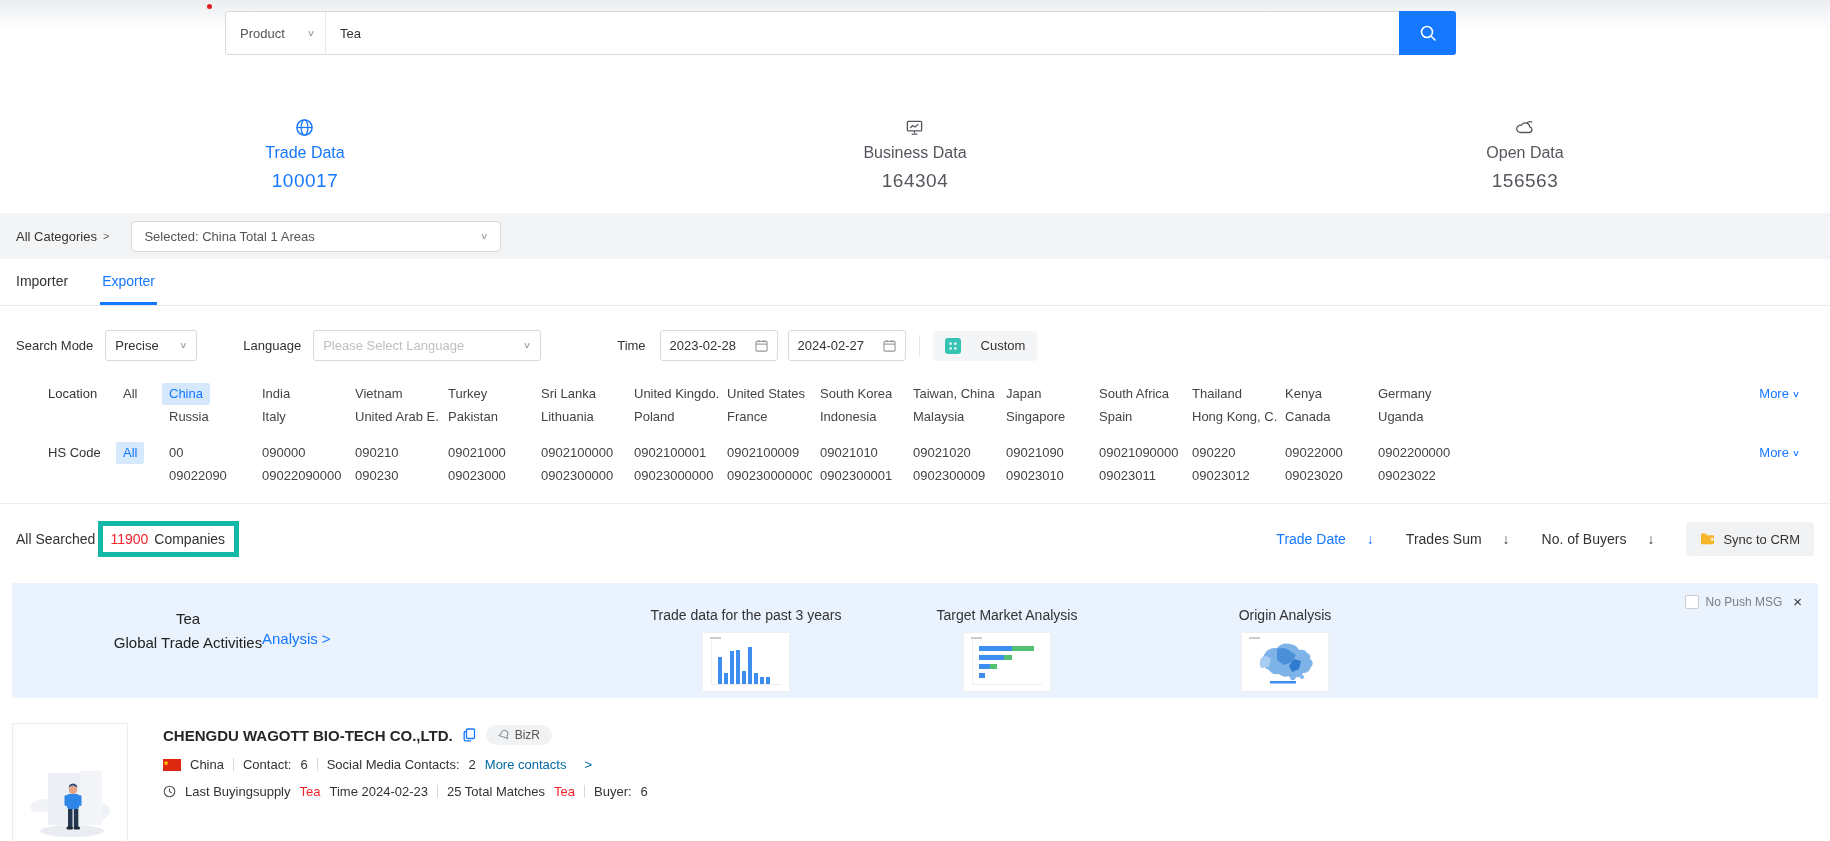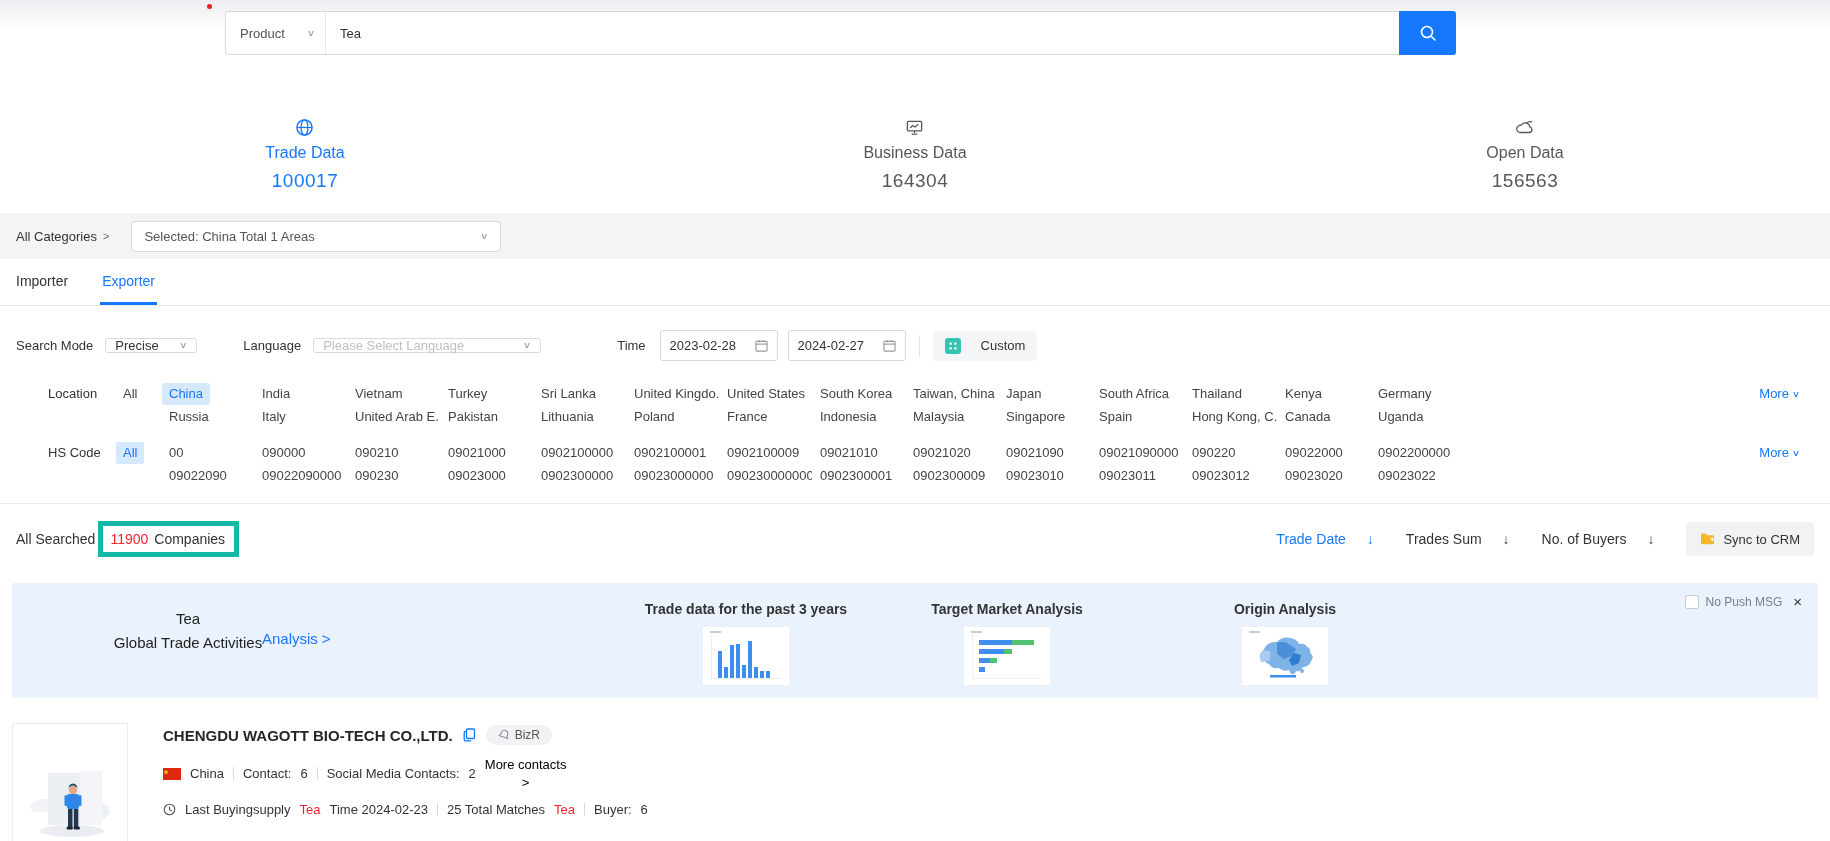--- a/index.html
+++ b/index.html
@@ -37,21 +37,21 @@
   .area-select .val { font-size:13px; color:#555; }
 
   
   .tabs { height:47px; border-bottom:1px solid #e7e9ec; display:flex; align-items:stretch; padding-left:14px; gap:30px; }
   .tab { font-size:14px; color:#333; display:flex; align-items:center; cursor:pointer; border-bottom:3px solid transparent; padding:0 2px; }
   .tab.active { color:#1677ff; border-bottom-color:#1677ff; }
 
   
   .controls { display:flex; align-items:center; padding-left:16px; margin-top:24px; height:31px; font-size:13px; }
   .ctl-label { color:#333; }
-  .select-box { height:15px; border:1px solid #d9d9d9; border-radius:3px; background:#fff; display:flex; align-items:center;
+  .select-box { height:31px; border:1px solid #d9d9d9; border-radius:3px; background:#fff; display:flex; align-items:center;
     justify-content:space-between; padding:0 9px; cursor:pointer; font-size:13px; color:#333; }
   .select-box.placeholder { color:#bfbfbf; }
   .date-box { height:31px; width:118px; border:1px solid #d9d9d9; border-radius:3px; background:#fff; display:flex; align-items:center;
     justify-content:space-between; padding:0 9px; cursor:pointer; font-size:13px; color:#333; }
   .vline { width:1px; height:22px; background:#e5e6e8; }
   .custom-btn { height:30px; background:#f4f5f7; border:none; border-radius:3px; padding:0 12px; display:flex; align-items:center;
     gap:20px; font-size:13px; color:#333; cursor:pointer; font-family:"Liberation Sans",sans-serif; }
 
   
   .filter-flex { display:flex; align-items:flex-start; padding:0 30px 0 48px; font-size:13px; line-height:22px; }
@@ -80,21 +80,21 @@
   .sort .sort-arrow { font-size:14px; color:#444; }
   .sort.active, .sort.active .sort-arrow { color:#1677ff; }
   .sync-btn { height:34px; background:#f1f2f4; border:none; border-radius:4px; padding:0 14px; display:flex; align-items:center;
     gap:7px; font-size:13px; color:#333; cursor:pointer; font-family:"Liberation Sans",sans-serif; }
 
   
   .banner { position:relative; margin:26px 12px 0 12px; height:115px; background:#e9f2fd; border-radius:2px; }
   .banner-left { position:absolute; left:86px; top:27px; width:180px; text-align:center; font-size:15px; color:#222; }
   .banner-left .l2 { margin-top:7px; }
   .analysis-link { position:absolute; left:250px; top:47px; font-size:15px; color:#1677ff; cursor:pointer; display:flex; gap:4px; align-items:center; }
-  .preview { position:absolute; top:18px; width:212px; text-align:center;font-weight:bold; }
+  .preview { position:absolute; top:24px; width:212px; text-align:center; }
   .preview .p-title { font-size:14px; color:#333; }
   .p-card { width:88px; height:60px; background:#fff; margin:9px auto 0; border:1px solid #f0f0f0; position:relative; padding:7px 8px 6px; }
   .p-card .axis-mark { position:absolute; left:7px; top:4px; width:11px; height:2px; background:#c9ccd1; }
   .bars { display:flex; align-items:flex-end; gap:2px; height:100%; padding-left:6px; border-left:1px solid #eee; border-bottom:1px solid #eee; }
   .bars i { display:block; width:4px; background:#3e8ef0; }
   .rows { display:flex; flex-direction:column; gap:4px; justify-content:center; height:100%; padding-left:6px; border-left:1px solid #eee; border-bottom:1px solid #eee; }
   .mrow { display:flex; height:5px; }
   .mrow i { display:block; height:100%; }
   .mrow .blue { background:#3e8ef0; }
   .mrow .green { background:#52c272; }
@@ -106,21 +106,21 @@
   
   .company { display:flex; padding:25px 16px 0 12px; gap:35px; }
   .co-thumb { width:116px; height:150px; border:1px solid #ececec; background:#fff; flex:none; display:flex; align-items:center; justify-content:center; }
   .co-main { padding-top:2px; font-size:13px; color:#333; }
   .co-name-row { display:flex; align-items:center; gap:10px; }
   .co-name { font-size:15px; font-weight:700; color:#262626; cursor:pointer; }
   .bizr { background:#f1f2f4; border-radius:11px; padding:3px 12px; display:flex; align-items:center; gap:5px; font-size:12px; color:#555; cursor:pointer; }
   .co-row { margin-top:12px; display:flex; align-items:center; gap:9px; }
   .vdiv { width:1px; height:13px; background:#d9d9d9; }
   .red { color:#f5222d; }
-  .blue-link { color:#000000; cursor:pointer; display:flex; align-items:center; gap:3px;flex-direction:column; }
+  .blue-link { color:#0369a1; cursor:pointer; display:flex; align-items:center; gap:18px; }
   svg { display:block; }
 </style>
 </head>
 <body>
 
 <div class="page">
 
   <div class="top-header">
     <span class="notif-dot"></span>
     <div class="search-bar">

